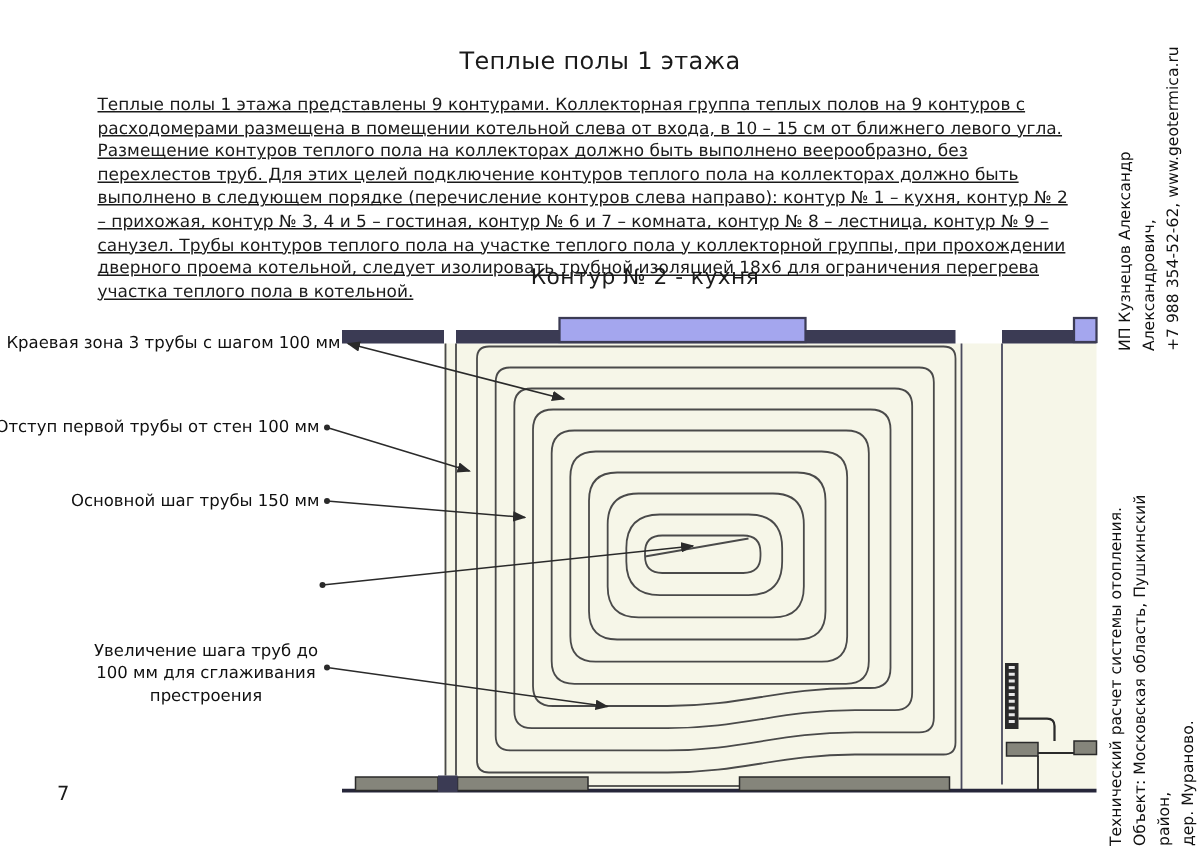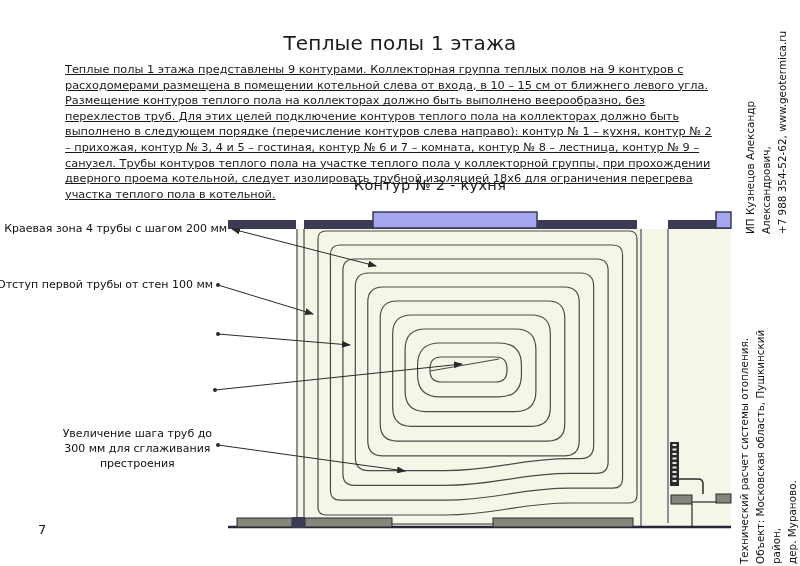--- a/index.html
+++ b/index.html
@@ -3,21 +3,21 @@
 <meta charset="utf-8">
 <style>
   html,body{margin:0;padding:0;background:#ffffff;}
   .page{
     position:relative;width:800px;height:566px;background:#ffffff;
     font-family:"DejaVu Sans","Liberation Sans",sans-serif;color:#1a1a1a;
     overflow:hidden;outline:1px solid #cfcfcf;
   }
   .title{
     position:absolute;top:31px;left:0;width:800px;margin:0;
-    font-size:20px;font-weight:normal;text-align:center;letter-spacing:.2px;
+    font-size:16px;font-weight:normal;text-align:center;letter-spacing:.2px;
   }
   .body{
     position:absolute;top:62px;left:65px;width:652px;margin:0;
     font-size:11.3px;line-height:15.6px;text-align:left;text-decoration:underline;
   }
   .subtitle{
     position:absolute;top:177px;left:60px;width:740px;margin:0;
     font-size:14.5px;font-weight:normal;text-align:center;letter-spacing:.3px;
   }
   #plan{position:absolute;left:0;top:0;z-index:1;}
@@ -93,24 +93,25 @@
       <line x1="218" y1="285" x2="313" y2="314" stroke="#2a2a2a" stroke-width="1" marker-end="url(#ah)"></line>
       <circle cx="218" cy="285" r="2" fill="#2a2a2a"></circle>
       <line x1="218" y1="334" x2="350" y2="345" stroke="#2a2a2a" stroke-width="1" marker-end="url(#ah)"></line>
       <circle cx="218" cy="334" r="2" fill="#2a2a2a"></circle>
       <line x1="215" y1="390" x2="462" y2="364" stroke="#2a2a2a" stroke-width="1" marker-end="url(#ah)"></line>
       <circle cx="215" cy="390" r="2" fill="#2a2a2a"></circle>
       <line x1="218" y1="445" x2="405" y2="471" stroke="#2a2a2a" stroke-width="1" marker-end="url(#ah)"></line>
       <circle cx="218" cy="445" r="2" fill="#2a2a2a"></circle>
     </svg>
 
-  <div class="callout c1">Краевая зона 4 трубы с шагом 200 мм</div>
+  <div class="callout c1">Краевая зона 3 трубы с шагом 100 мм</div>
   <div class="callout c2">Отступ первой трубы от стен 100 мм</div>
+  <div class="callout c3">Основной шаг трубы 150 мм</div>
   <div class="callout c5">Увеличение шага труб до
-300 мм для сглаживания
+100 мм для сглаживания
 престроения</div>
 
   <div class="vnote vtop">ИП Кузнецов Александр Александрович,
 +7 988 354-52-62, www.geotermica.ru</div>
   <div class="vnote vbottom">Технический расчет системы отопления.
 Объект: Московская область, Пушкинский район,
 дер. Мураново.</div>
 
   <div class="pageno">7</div>
 

